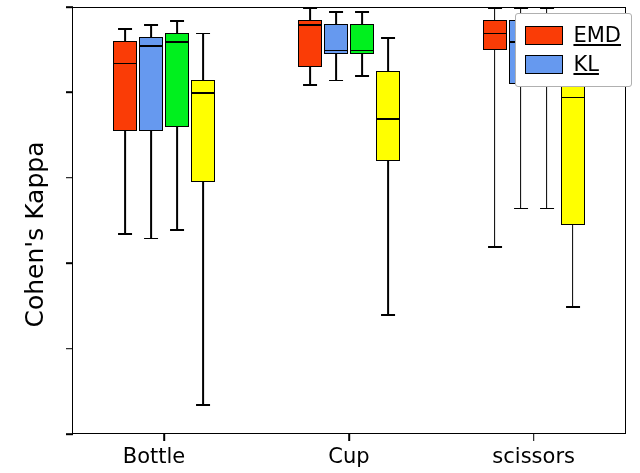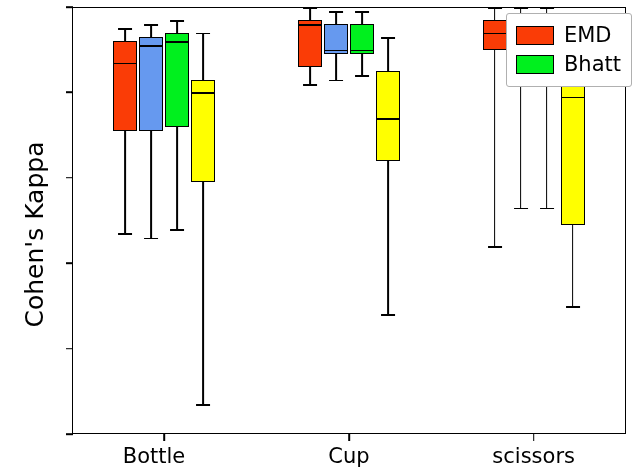--- a/index.html
+++ b/index.html
@@ -100,20 +100,21 @@
     border: 1.2px solid #b0b0b0;
     background: #ffffff;
     border-radius: 3px;
     padding: 7px 10px 7px 9px;
     box-sizing: border-box;
   }
   .legend-row {
     display: flex;
     align-items: center;
     height: 29px;
+    text-decoration: underline;
   }
   .legend-swatch {
     width: 38px;
     height: 19px;
     border: 1.4px solid #000000;
     box-sizing: border-box;
     margin-right: 10px;
   }
   .legend-text {
     font-size: 21px;
@@ -244,18 +245,18 @@
     </div>
 
   <div id="ylabel">Cohen's Kappa</div>
 
   <div id="legend">
       <div class="legend-row">
         <span class="legend-swatch" style="background: rgb(250, 60, 6);"></span>
         <span class="legend-text">EMD</span>
       </div>
       <div class="legend-row">
-        <span class="legend-swatch" style="background: rgb(0, 240, 30);"></span>
-        <span class="legend-text">Bhatt</span>
+        <span class="legend-swatch" style="background: rgb(102, 153, 239);"></span>
+        <span class="legend-text">KL</span>
       </div>
     </div>
 
 </div>
 
 </body></html>

